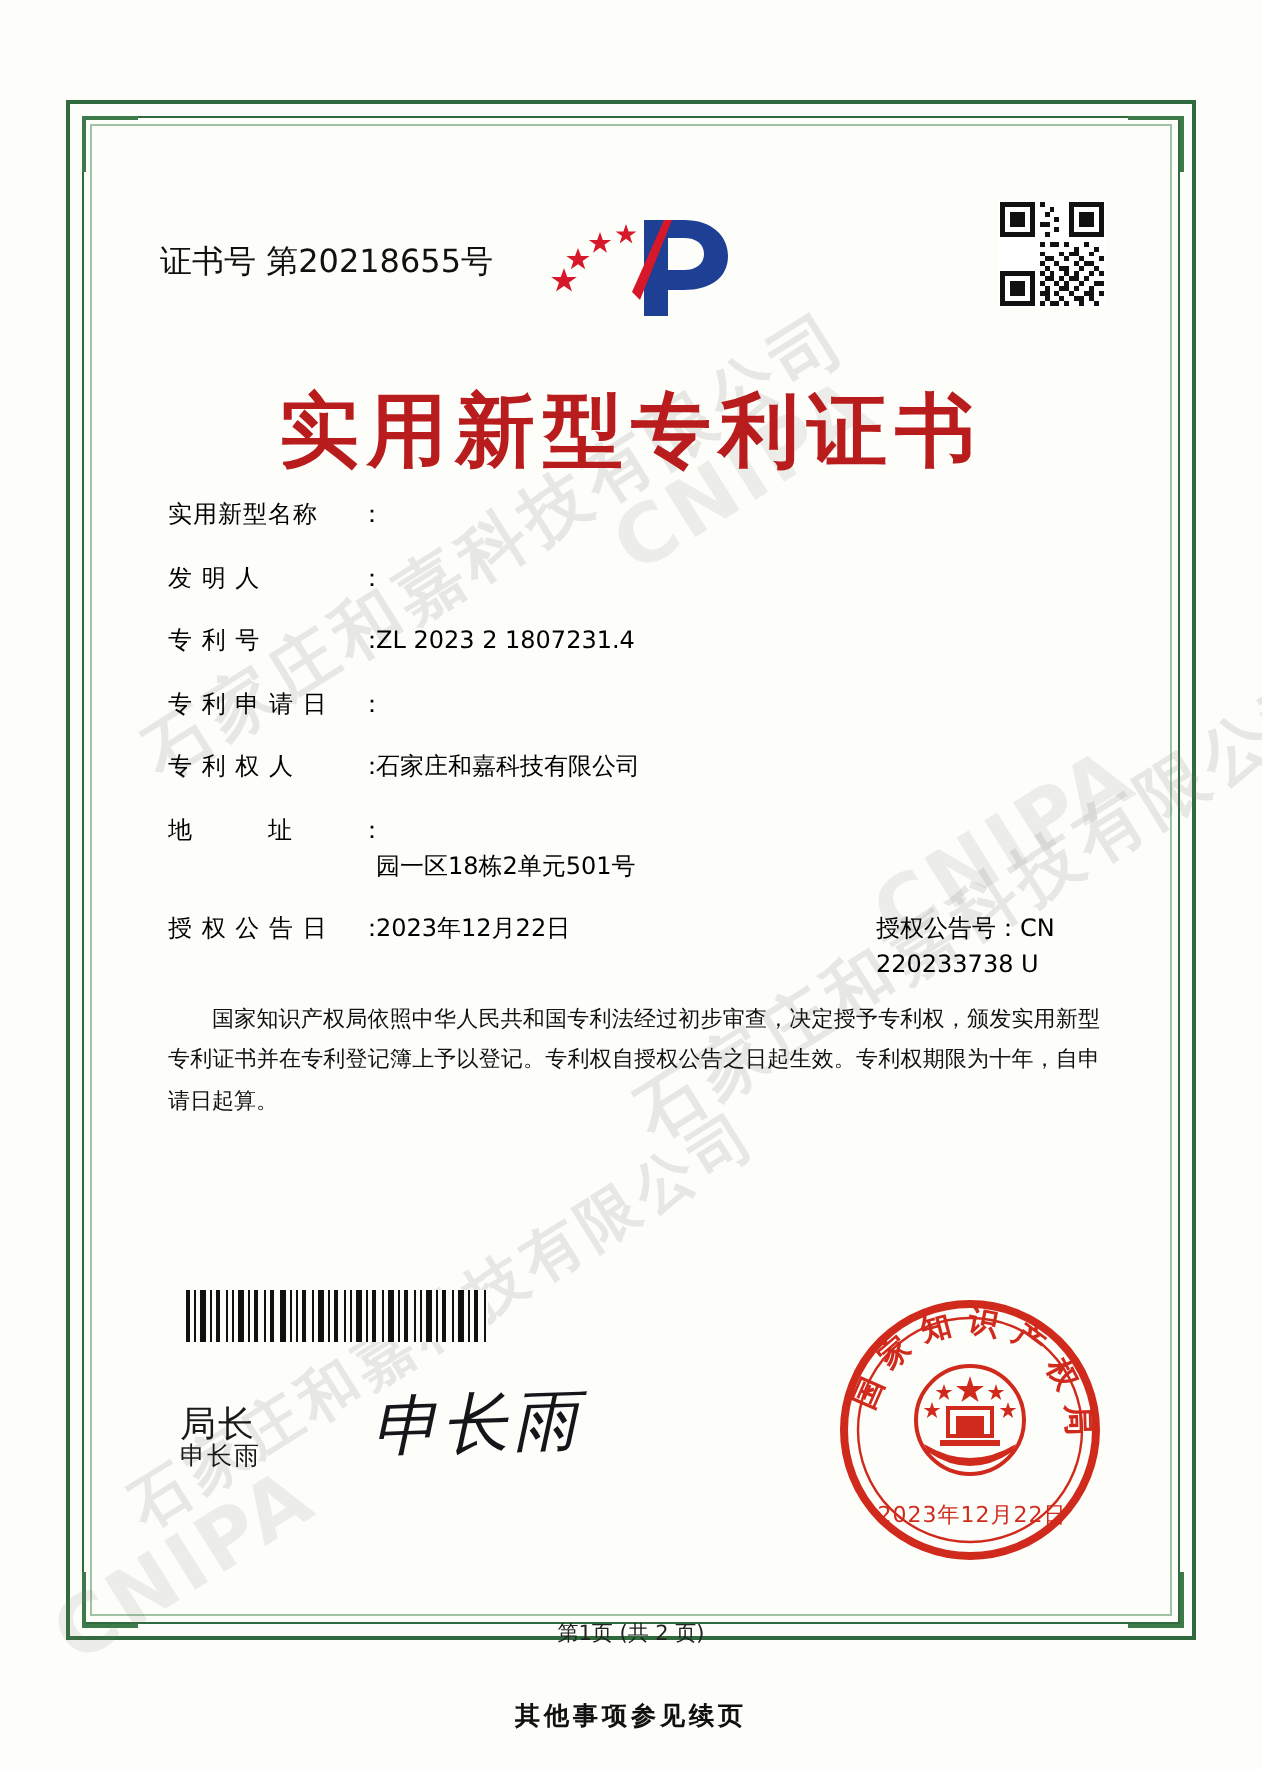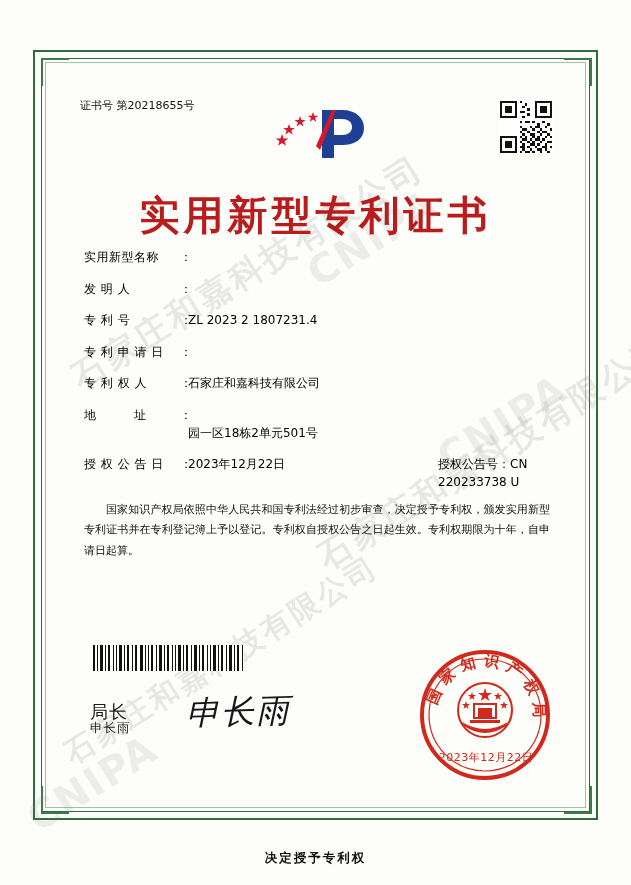--- a/index.html
+++ b/index.html
@@ -72,22 +72,22 @@
   .wm-cn1 { left: 44px;  top: 250px; font-size: 34px; letter-spacing: 3px; }
   .wm-cn2 { left: 290px; top: 430px; font-size: 34px; letter-spacing: 3px; }
   .wm-en1 { left: 300px; top: 215px; font-size: 40px; letter-spacing: 2px; color: rgba(120,120,120,0.13); }
   .wm-en2 { left: 430px; top: 400px; font-size: 40px; letter-spacing: 2px; color: rgba(120,120,120,0.13); }
   .wm-en3 { left: 20px;  top: 760px; font-size: 40px; letter-spacing: 2px; color: rgba(120,120,120,0.13); }
   .wm-cn3 { left: 40px;  top: 640px; font-size: 30px; letter-spacing: 3px; }
 
   
   .cert-no {
     position: absolute;
-    left: 80px; top: 98px;
-    font-size: 11px;
+    left: 80px; top: 121px;
+    font-size: 16px;
     font-family: "DejaVu Sans", "Liberation Sans", sans-serif;
     color: #111;
   }
 
   
   .logo {
     position: absolute;
     left: 270px; top: 100px;
     width: 104px; height: 62px;
   }
@@ -476,15 +476,16 @@
       <defs>
         <path id="sealArc" d="M 67,12 m -49,55 a 49,49 0 1,1 98,0" fill="none"></path>
       </defs>
       <text font-family="'DejaVu Sans', sans-serif" font-size="15" font-weight="bold" fill="#d02a1c" letter-spacing="7">
         <textPath href="#sealArc" startOffset="6%">国家知识产权局</textPath>
       </text>
     </svg>
   </div>
   <div class="seal-date">2023年12月22日</div>
 
+  <div class="page-num">第1页 (共 2 页)</div>
 </div>
 
-<div class="footer-note">决定授予专利权</div>
+<div class="footer-note">其他事项参见续页</div>
 
 </body></html>

